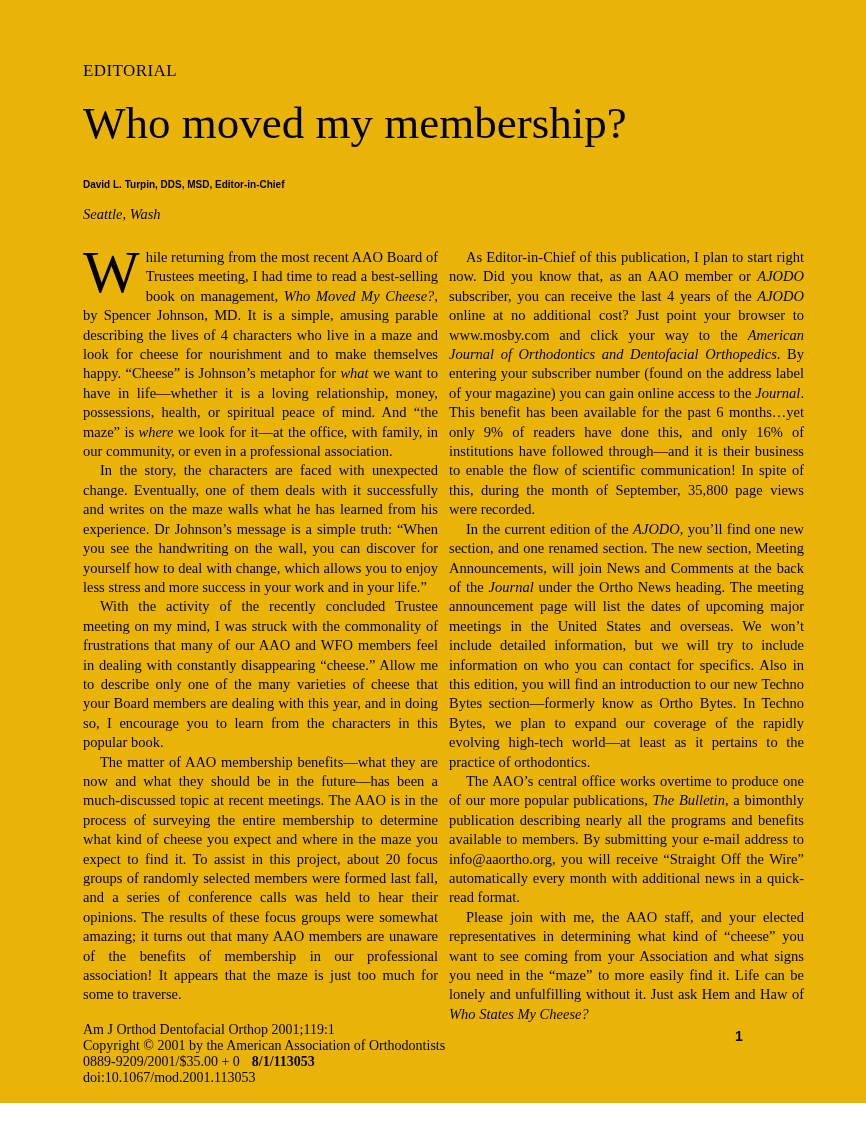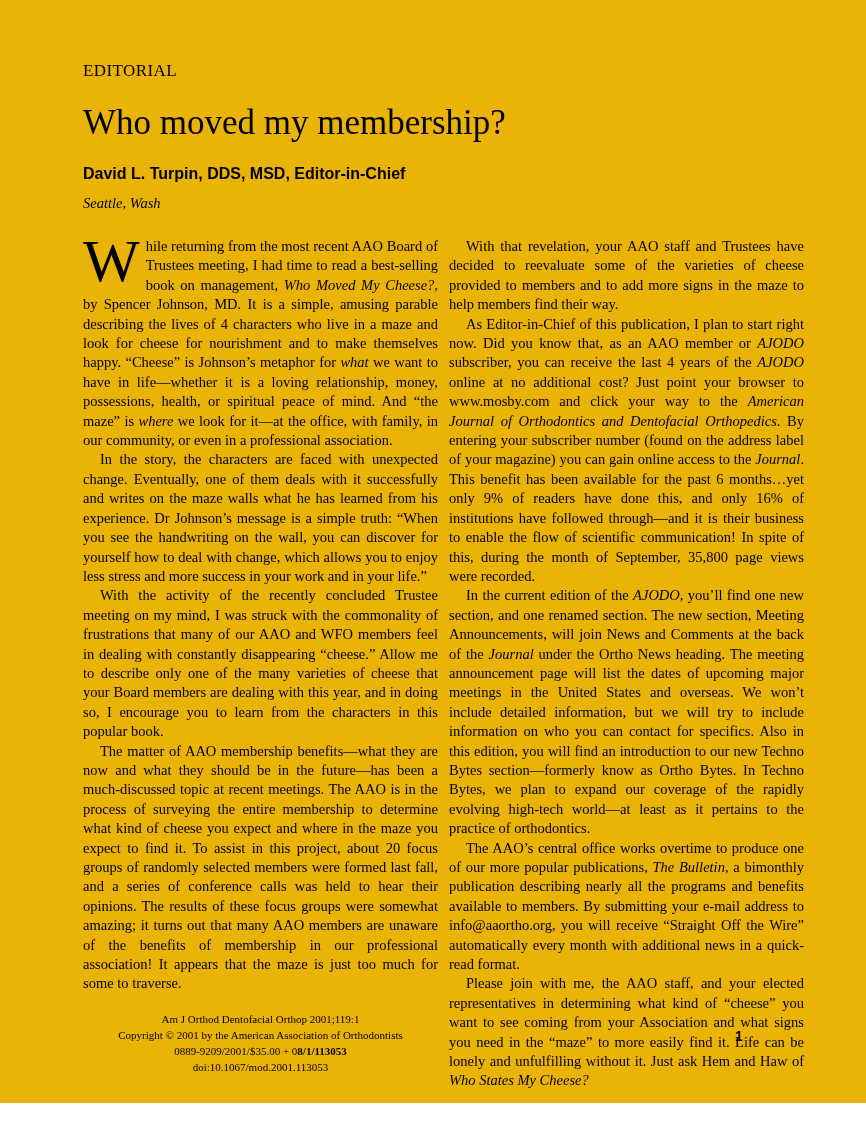--- a/index.html
+++ b/index.html
@@ -18,29 +18,29 @@
     top: 62px;
     width: 722px;
   }
   .kicker {
     font-size: 17px;
     line-height: 17px;
     letter-spacing: 0.4px;
   }
   .title {
     margin-top: 26px;
-    font-size: 35px;
+    font-size: 45px;
     line-height: 36px;
     font-weight: 400;
   }
   .author {
-    margin-top: 25px;
+    margin-top: 36px;
     font-family: "Liberation Sans", sans-serif;
     font-weight: bold;
-    font-size: 16px;
+    font-size: 10px;
     line-height: 15px;
   }
   .location {
     margin-top: 15px;
     font-style: italic;
     font-size: 14.5px;
     line-height: 15px;
   }
   .columns {
     display: flex;
@@ -57,26 +57,25 @@
   .col p.indent { text-indent: 17px; }
   .dropcap {
     float: left;
     font-size: 60px;
     line-height: 47px;
     padding-right: 6px;
     padding-top: 1px;
   }
   .footnote {
     margin-top: 17px;
-    font-size: 11px;
+    font-size: 14px;
     line-height: 16px;
-    text-align: center;
   }
   .footnote div { white-space: nowrap; }
-  .fn-bold { font-weight: bold; }
+  .fn-bold { font-weight: bold; margin-left: 12px; }
   .page-num {
     position: absolute;
     left: 735px;
     top: 1028px;
     font-family: "Liberation Sans", sans-serif;
     font-weight: bold;
     font-size: 14px;
   }
 </style>
 </head>
@@ -103,21 +102,20 @@
           </div>
         <div class="footnote">
           <div>Am J Orthod Dentofacial Orthop 2001;119:1</div>
           <div>Copyright © 2001 by the American Association of Orthodontists</div>
           <div><span>0889-9209/2001/$35.00 + 0</span><span class="fn-bold">8/1/113053</span></div>
           <div>doi:10.1067/mod.2001.113053</div>
         </div>
       </div>
       <div class="col">
         <div>
-            <p class="indent"><span>With that revelation, your AAO staff and Trustees have decided to reevaluate some of the varieties of cheese provided to members and to add more signs in the maze to help members find their way.</span></p>
             <p class="indent"><span>As Editor-in-Chief of this publication, I plan to start right now. Did you know that, as an AAO member or </span><i>AJODO</i><span> subscriber, you can receive the last 4 years of the </span><i>AJODO</i><span> online at no additional cost? Just point your browser to www.mosby.com and click your way to the </span><i>American Journal of Orthodontics and Dentofacial Orthopedics</i><span>. By entering your subscriber number (found on the address label of your magazine) you can gain online access to the </span><i>Journal</i><span>. This benefit has been available for the past 6 months…yet only 9% of readers have done this, and only 16% of institutions have followed through—and it is their business to enable the flow of scientific communication! In spite of this, during the month of September, 35,800 page views were recorded.</span></p>
             <p class="indent"><span>In the current edition of the </span><i>AJODO,</i><span> you’ll find one new section, and one renamed section. The new section, Meeting Announcements, will join News and Comments at the back of the </span><i>Journal</i><span> under the Ortho News heading. The meeting announcement page will list the dates of upcoming major meetings in the United States and overseas. We won’t include detailed information, but we will try to include information on who you can contact for specifics. Also in this edition, you will find an introduction to our new Techno Bytes section—formerly know as Ortho Bytes. In Techno Bytes, we plan to expand our coverage of the rapidly evolving high-tech world—at least as it pertains to the practice of orthodontics.</span></p>
             <p class="indent"><span>The AAO’s central office works overtime to produce one of our more popular publications, </span><i>The Bulletin</i><span>, a bimonthly publication describing nearly all the programs and benefits available to members. By submitting your e-mail address to info@aaortho.org, you will receive “Straight Off the Wire” automatically every month with additional news in a quick-read format.</span></p>
             <p class="indent"><span>Please join with me, the AAO staff, and your elected representatives in determining what kind of “cheese” you want to see coming from your Association and what signs you need in the “maze” to more easily find it. Life can be lonely and unfulfilling without it. Just ask Hem and Haw of </span><i>Who States My Cheese?</i></p>
           </div>
       </div>
     </div>
 
   </div>
 

